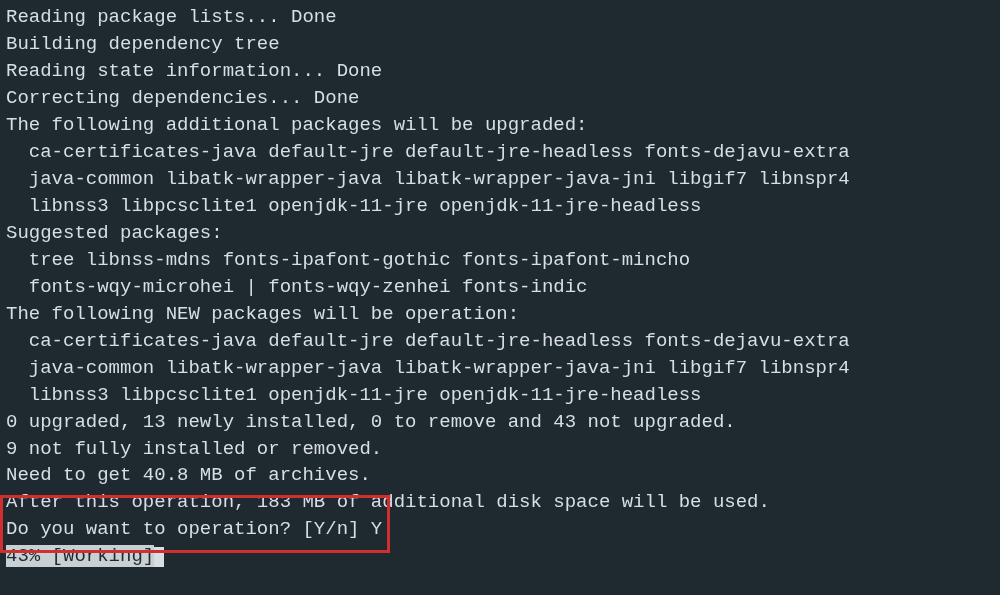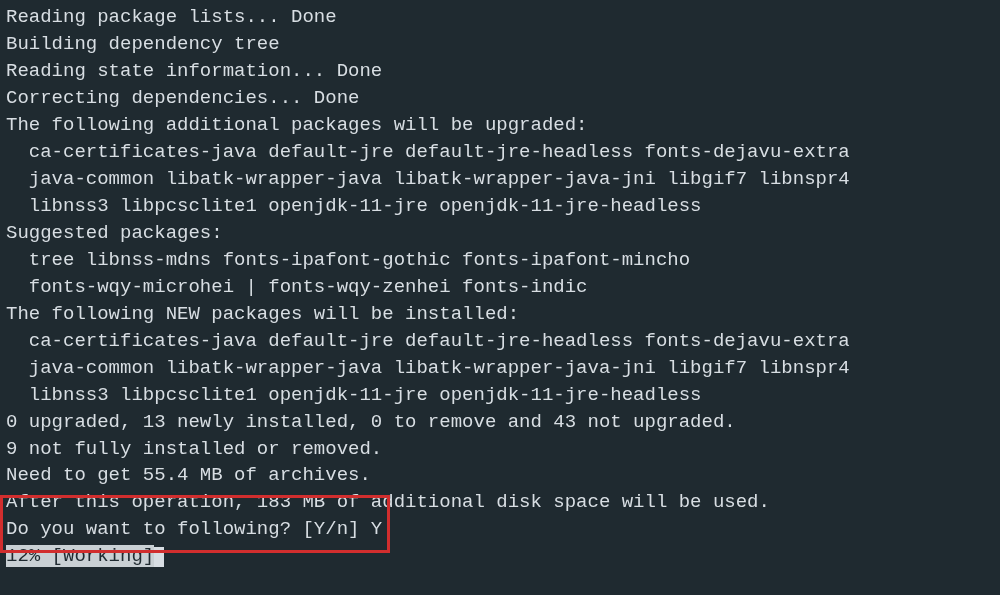--- a/index.html
+++ b/index.html
@@ -49,24 +49,24 @@
 <span class="term-line">Building dependency tree</span>
 <span class="term-line">Reading state information... Done</span>
 <span class="term-line">Correcting dependencies... Done</span>
 <span class="term-line">The following additional packages will be upgraded:</span>
 <span class="term-line">  ca-certificates-java default-jre default-jre-headless fonts-dejavu-extra</span>
 <span class="term-line">  java-common libatk-wrapper-java libatk-wrapper-java-jni libgif7 libnspr4</span>
 <span class="term-line">  libnss3 libpcsclite1 openjdk-11-jre openjdk-11-jre-headless</span>
 <span class="term-line">Suggested packages:</span>
 <span class="term-line">  tree libnss-mdns fonts-ipafont-gothic fonts-ipafont-mincho</span>
 <span class="term-line">  fonts-wqy-microhei | fonts-wqy-zenhei fonts-indic</span>
-<span class="term-line">The following NEW packages will be installed:</span>
+<span class="term-line">The following NEW packages will be operation:</span>
 <span class="term-line">  ca-certificates-java default-jre default-jre-headless fonts-dejavu-extra</span>
 <span class="term-line">  java-common libatk-wrapper-java libatk-wrapper-java-jni libgif7 libnspr4</span>
 <span class="term-line">  libnss3 libpcsclite1 openjdk-11-jre openjdk-11-jre-headless</span>
 <span class="term-line">0 upgraded, 13 newly installed, 0 to remove and 43 not upgraded.</span>
 <span class="term-line">9 not fully installed or removed.</span>
-<span class="term-line">Need to get 55.4 MB of archives.</span>
+<span class="term-line">Need to get 40.8 MB of archives.</span>
 <span class="term-line">After this operation, 183 MB of additional disk space will be used.</span>
-<span class="term-line">Do you want to following? [Y/n] Y</span>
-<span class="term-line"><span class="progress">12% [Working]</span><span class="cursor"></span></span>
+<span class="term-line">Do you want to operation? [Y/n] Y</span>
+<span class="term-line"><span class="progress">43% [Working]</span><span class="cursor"></span></span>
 
 <div class="highlight-box"></div>
 
 </body></html>

